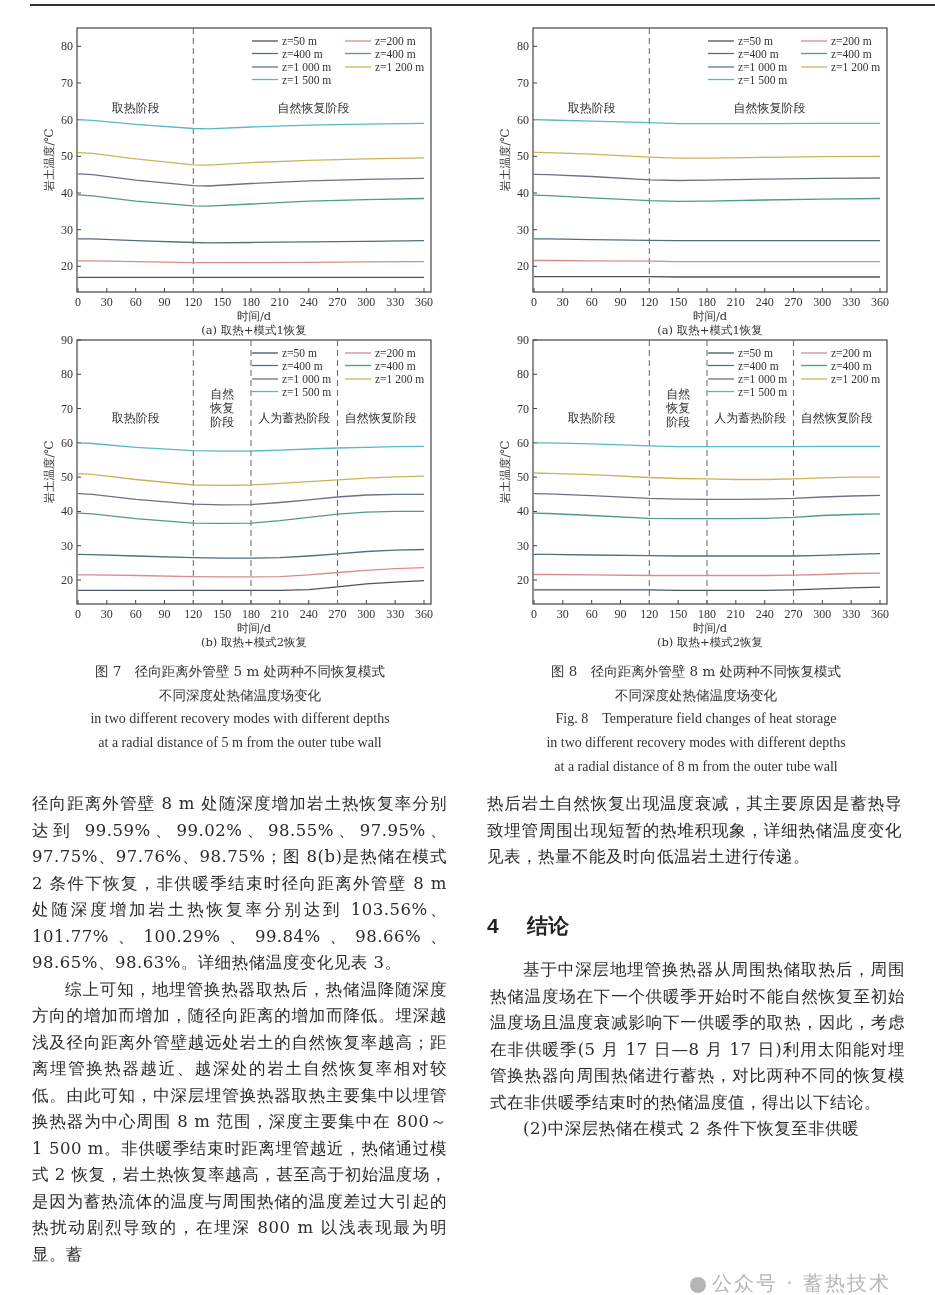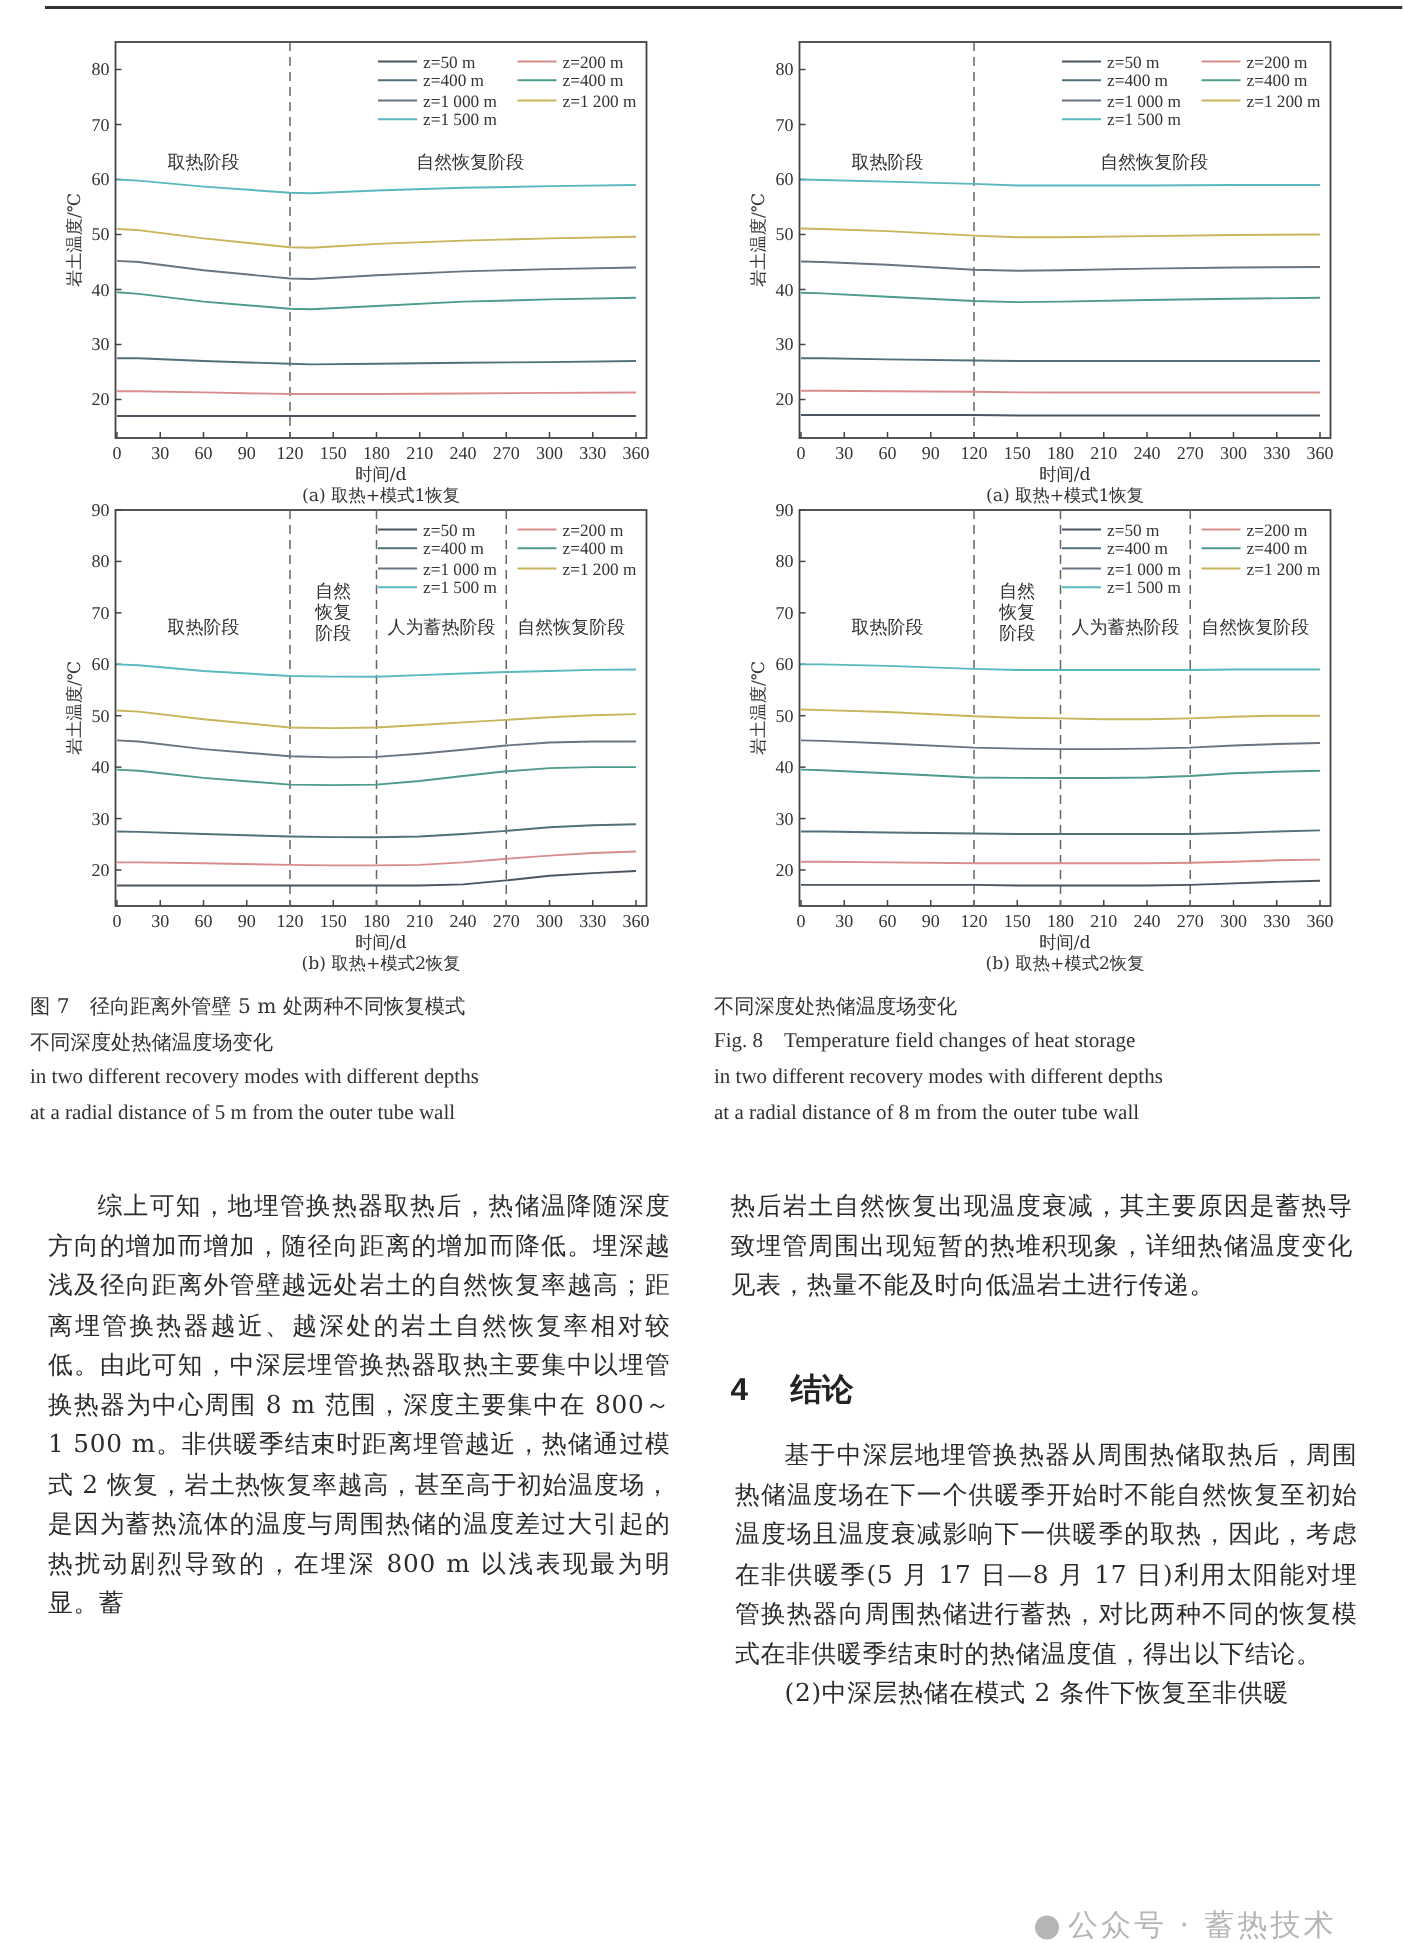--- a/index.html
+++ b/index.html
@@ -1,20 +1,20 @@
 <!DOCTYPE html>
 <html><head>
 <meta charset="utf-8">
 <style>
   html, body { margin: 0; padding: 0; background: #fff; }
   body { width: 935px; height: 1295px; position: relative; overflow: hidden; font-family: "DejaVu Serif", serif; color: #2a2a2a; }
   .top-rule { position: absolute; left: 30px; top: 4px; width: 905px; height: 2px; background: #333; }
   .chart { position: absolute; }
   .chart svg { display: block; overflow: visible; }
-  .caption { position: absolute; text-align: left; font-size: 13.5px; line-height: 24px; color: #333; font-family: "DejaVu Serif", serif; }
+  .caption { position: absolute; text-align: center; font-size: 13.5px; line-height: 24px; color: #333; font-family: "DejaVu Serif", serif; }
   .caption .en { font-family: "Liberation Serif", serif; font-size: 14px; }
   .body-text { position: absolute; font-size: 16.5px; line-height: 26.5px; color: #2b2b2b; text-align: justify; letter-spacing: 0.5px; }
   .body-text p { margin: 0; }
   .indent { text-indent: 2em; }
   .heading { position: absolute; font-family: Liberation Sans, sans-serif; font-weight: bold; font-size: 21px; color: #222; }
   .heading .num { display: inline-block; width: 40px; }
   .watermark { position: absolute; left: 690px; top: 1252px; font-size: 20px; color: rgba(120,120,120,0.55); font-family: "DejaVu Sans", sans-serif; letter-spacing: 2px; margin-top: 18px; }
   .watermark .dot { display: inline-block; width: 16px; height: 16px; border-radius: 50%; background: rgba(120,120,120,0.55); margin-right: 6px; vertical-align: middle; }
 </style>
 </head>
@@ -328,27 +328,29 @@
   </div>
 
 <div class="caption" style="left:20px;top:659px;width:440px;">
   <div>图 7　径向距离外管壁 5 m 处两种不同恢复模式</div>
   <div>不同深度处热储温度场变化</div>
   <div class="en">in two different recovery modes with different depths</div>
   <div class="en">at a radial distance of 5 m from the outer tube wall</div>
 </div>
 
 <div class="caption" style="left:476px;top:659px;width:440px;">
+  <div>图 8　径向距离外管壁 8 m 处两种不同恢复模式</div>
   <div>不同深度处热储温度场变化</div>
   <div class="en">Fig. 8　Temperature field changes of heat storage</div>
   <div class="en">in two different recovery modes with different depths</div>
   <div class="en">at a radial distance of 8 m from the outer tube wall</div>
 </div>
 
 <div class="body-text" style="left:32px;top:791px;width:415px;">
+  <p>径向距离外管壁 8 m 处随深度增加岩土热恢复率分别达到 99.59%、99.02%、98.55%、97.95%、97.75%、97.76%、98.75%；图 8(b)是热储在模式 2 条件下恢复，非供暖季结束时径向距离外管壁 8 m 处随深度增加岩土热恢复率分别达到 103.56%、101.77%、100.29%、99.84%、98.66%、98.65%、98.63%。详细热储温度变化见表 3。</p>
   <p class="indent">综上可知，地埋管换热器取热后，热储温降随深度方向的增加而增加，随径向距离的增加而降低。埋深越浅及径向距离外管壁越远处岩土的自然恢复率越高；距离埋管换热器越近、越深处的岩土自然恢复率相对较低。由此可知，中深层埋管换热器取热主要集中以埋管换热器为中心周围 8 m 范围，深度主要集中在 800～1 500 m。非供暖季结束时距离埋管越近，热储通过模式 2 恢复，岩土热恢复率越高，甚至高于初始温度场，是因为蓄热流体的温度与周围热储的温度差过大引起的热扰动剧烈导致的，在埋深 800 m 以浅表现最为明显。蓄</p>
 </div>
 
 <div class="body-text" style="left:487px;top:791px;width:415px;">
   <p>热后岩土自然恢复出现温度衰减，其主要原因是蓄热导致埋管周围出现短暂的热堆积现象，详细热储温度变化见表，热量不能及时向低温岩土进行传递。</p>
 </div>
 
 <div class="heading" style="left:487px;top:912px;">
   <span class="num">4</span><span>结论</span>
 </div>

